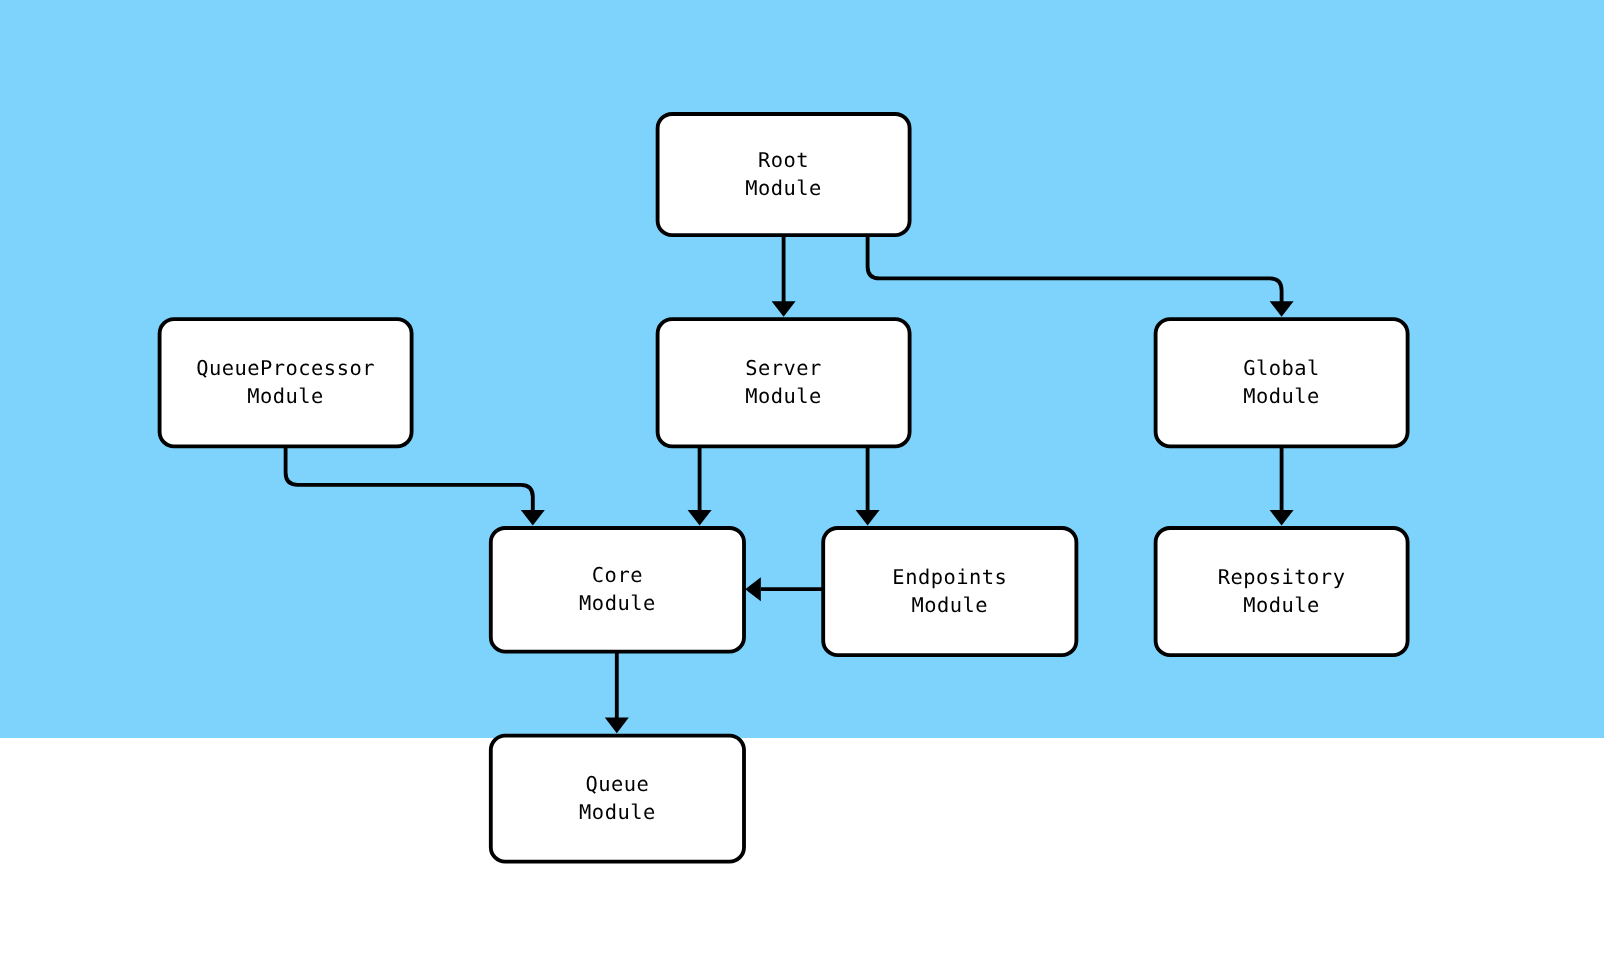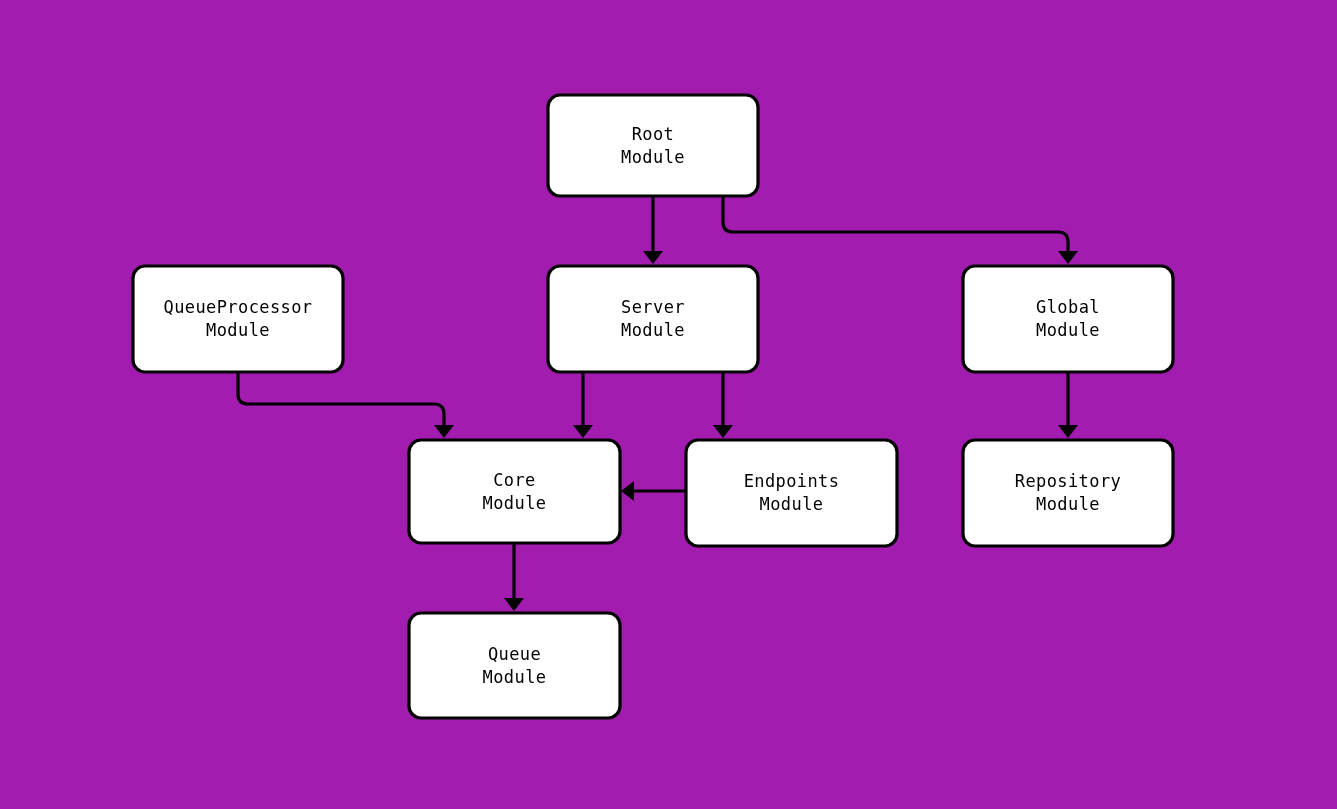--- a/index.html
+++ b/index.html
@@ -10,22 +10,22 @@
   }
   body {
     width: 1337px;
     height: 809px;
     overflow: hidden;
     font-family: "DejaVu Sans Mono", "Liberation Mono", monospace;
   }
   #diagram-canvas {
     position: relative;
     width: 1337px;
-    height: 809px;
-    background: #a21caf;
+    height: 615px;
+    background: #7dd3fc;
   }
   svg.diagram-svg {
     position: absolute;
     top: 0;
     left: 0;
     width: 1337px;
     height: 809px;
     display: block;
   }
   .node-rect {

